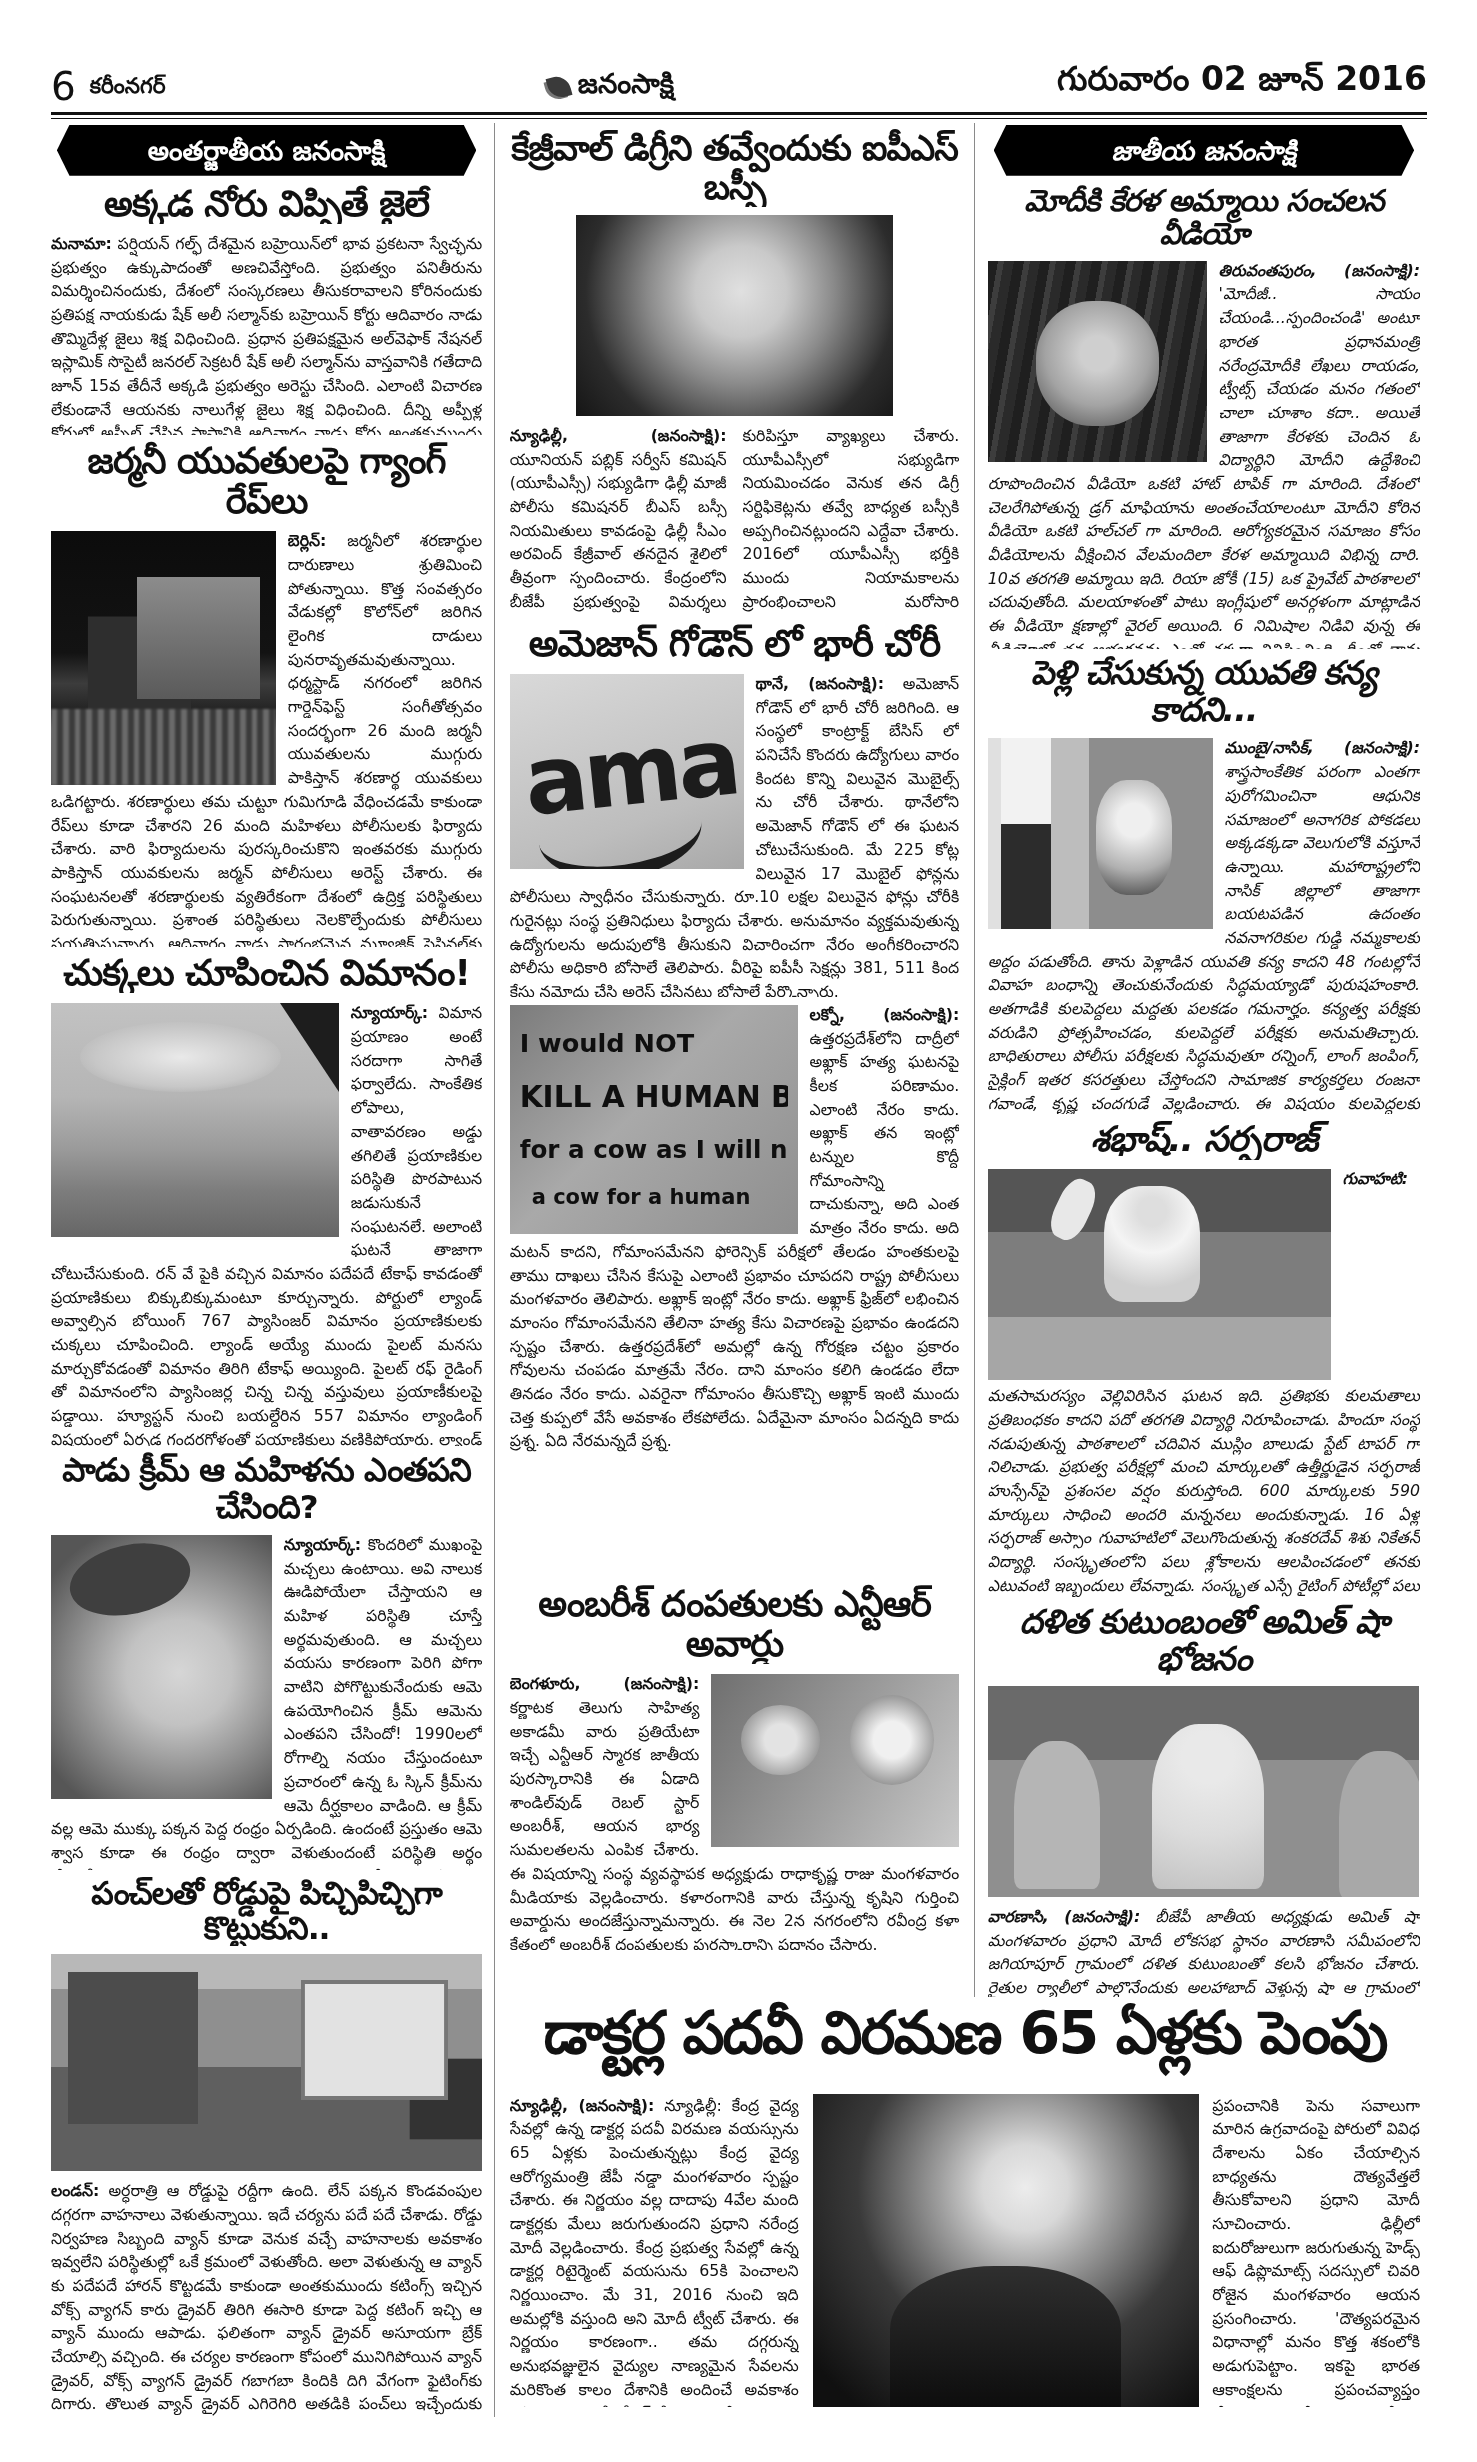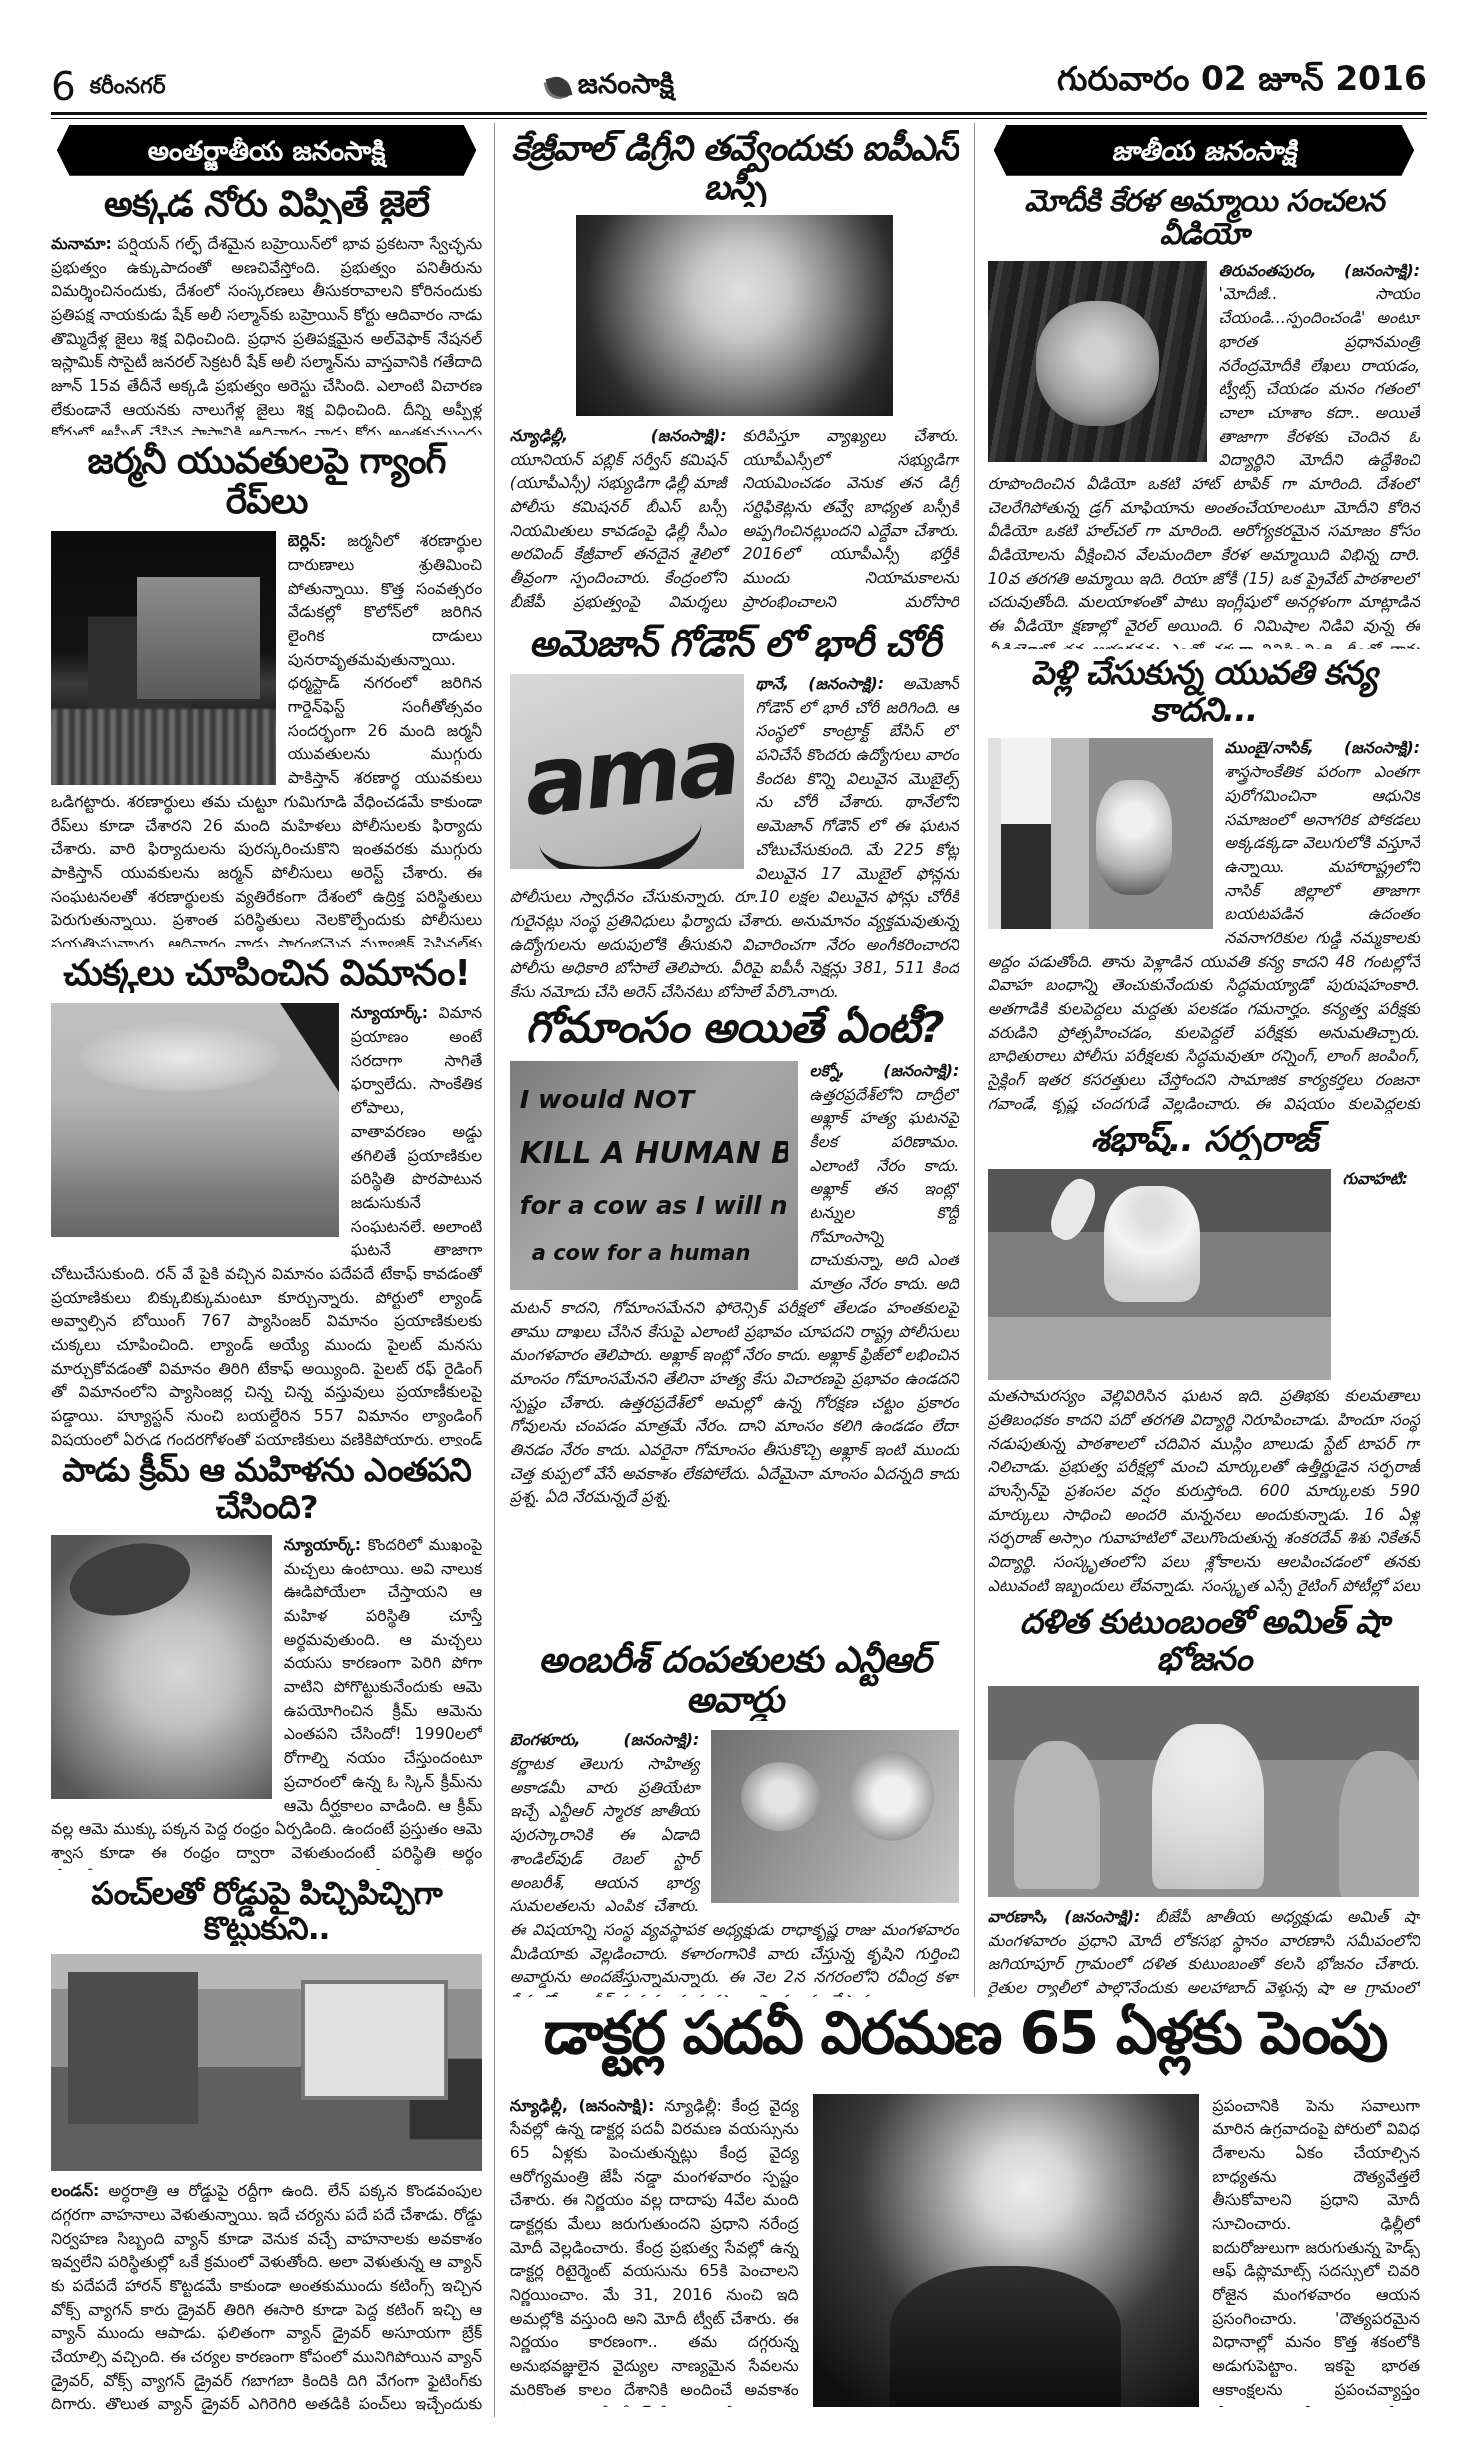--- a/index.html
+++ b/index.html
@@ -15,21 +15,21 @@
   .leaf{width:21.7px;height:21.7px;background:#3a3a3a;border-radius:0 70% 0 70%;transform:rotate(-15deg);
         box-shadow:-3.9px 2px 0 -1px #777;}
   .dateline-top{font-size:33px;font-weight:bold;}
   .rule1{height:3px;background:#111;margin-top:5.9px;}
   .rule2{height:1px;background:#111;margin-top:3px;margin-bottom:3.9px;}
   
   .content{display:grid;grid-template-columns:443px 481px 445px;}
   .col{overflow:hidden;}
   .col-left{grid-column:1;grid-row:1 / 3;height:2293px;padding-right:11.8px;}
   .col-mid{grid-column:2;grid-row:1;height:1874px;border-left:1px solid #8a8a8a;border-right:1px solid #8a8a8a;
-           padding:0 14.8px;font-style:italic;}
+           padding:0 14.8px;}
   .col-right{grid-column:3;grid-row:1;height:1874px;padding-left:12.8px;font-style:italic;}
   .doctors{grid-column:2 / 4;grid-row:2;height:420px;border-left:1px solid #8a8a8a;padding:0 0 0 14.8px;overflow:hidden;}
   
   .ribbon{background:#000;color:#fff;text-align:center;font-size:26.6px;font-weight:bold;
           height:51px;line-height:51px;margin:2px 5.9px 7.9px 5.9px;
           clip-path:polygon(3% 0,97% 0,100% 50%,97% 100%,3% 100%,0 50%);overflow:hidden;white-space:nowrap;}
   .hl{font-weight:bold;text-align:center;line-height:1.12;overflow:hidden;letter-spacing:-1px;}
   .hl-l{font-size:36px;margin:3.9px 0 7.9px 0;}
   .hl-m{font-size:33px;margin:2px 0 7.9px 0;}
   .hl-beef{font-size:43px;}
@@ -201,21 +201,20 @@
         <div class="ph amazonph" style="width:234px;height:195px;">
           <span class="amz-word">ama</span>
           <span class="amz-smile"></span>
         </div>
         <b class="dl">థానే, (జనంసాక్షి):</b>
         <span>అమెజాన్ గోడౌన్ లో భారీ చోరీ జరిగింది. ఆ సంస్థలో కాంట్రాక్ట్ బేసిస్ లో పనిచేసే కొందరు ఉద్యోగులు వారం కిందట కొన్ని విలువైన మొబైల్స్ ను చోరీ చేశారు. థానేలోని అమెజాన్ గోడౌన్ లో ఈ ఘటన చోటుచేసుకుంది. మే 225 కోట్ల విలువైన 17 మొబైల్ ఫోన్లను పోలీసులు స్వాధీనం చేసుకున్నారు. రూ.10 లక్షల విలువైన ఫోన్లు చోరీకి గురైనట్లు సంస్థ ప్రతినిధులు ఫిర్యాదు చేశారు. అనుమానం వ్యక్తమవుతున్న ఉద్యోగులను అదుపులోకి తీసుకుని విచారించగా నేరం అంగీకరించారని పోలీసు అధికారి బోసాలే తెలిపారు. వీరిపై ఐపీసీ సెక్షన్లు 381, 511 కింద కేసు నమోదు చేసి అరెస్ట్ చేసినట్లు బోసాలే పేర్కొన్నారు.</span>
       </div>
     </div>
 
     <div>
-      <div class="hl hl-m hl-beef">గోమాంసం అయితే ఏంటీ?</div>
       <div class="body h-beef">
         <div class="ph beefsign" style="width:288px;height:229px;">
           <div class="sign-line l1">I would NOT</div>
           <div class="sign-line l2">KILL A HUMAN BEIN</div>
           <div class="sign-line l3">for a cow as I will not k</div>
           <div class="sign-line l4">a cow for a human</div>
         </div>
         <b class="dl">లక్నో, (జనంసాక్షి):</b>
         <span>ఉత్తరప్రదేశ్‌లోని దాద్రీలో అఖ్లాక్ హత్య ఘటనపై కీలక పరిణామం. ఎలాంటి నేరం కాదు. అఖ్లాక్ తన ఇంట్లో టన్నుల కొద్దీ గోమాంసాన్ని దాచుకున్నా, అది ఎంత మాత్రం నేరం కాదు. అది మటన్ కాదని, గోమాంసమేనని ఫోరెన్సిక్ పరీక్షలో తేలడం హంతకులపై తాము దాఖలు చేసిన కేసుపై ఎలాంటి ప్రభావం చూపదని రాష్ట్ర పోలీసులు మంగళవారం తెలిపారు. అఖ్లాక్ ఇంట్లో నేరం కాదు. అఖ్లాక్ ఫ్రిజ్‌లో లభించిన మాంసం గోమాంసమేనని తేలినా హత్య కేసు విచారణపై ప్రభావం ఉండదని స్పష్టం చేశారు. ఉత్తరప్రదేశ్‌లో అమల్లో ఉన్న గోరక్షణ చట్టం ప్రకారం గోవులను చంపడం మాత్రమే నేరం. దాని మాంసం కలిగి ఉండడం లేదా తినడం నేరం కాదు. ఎవరైనా గోమాంసం తీసుకొచ్చి అఖ్లాక్ ఇంటి ముందు చెత్త కుప్పలో వేసే అవకాశం లేకపోలేదు. ఏదేమైనా మాంసం ఏదన్నది కాదు ప్రశ్న. ఏది నేరమన్నదే ప్రశ్న.</span>
       </div>

